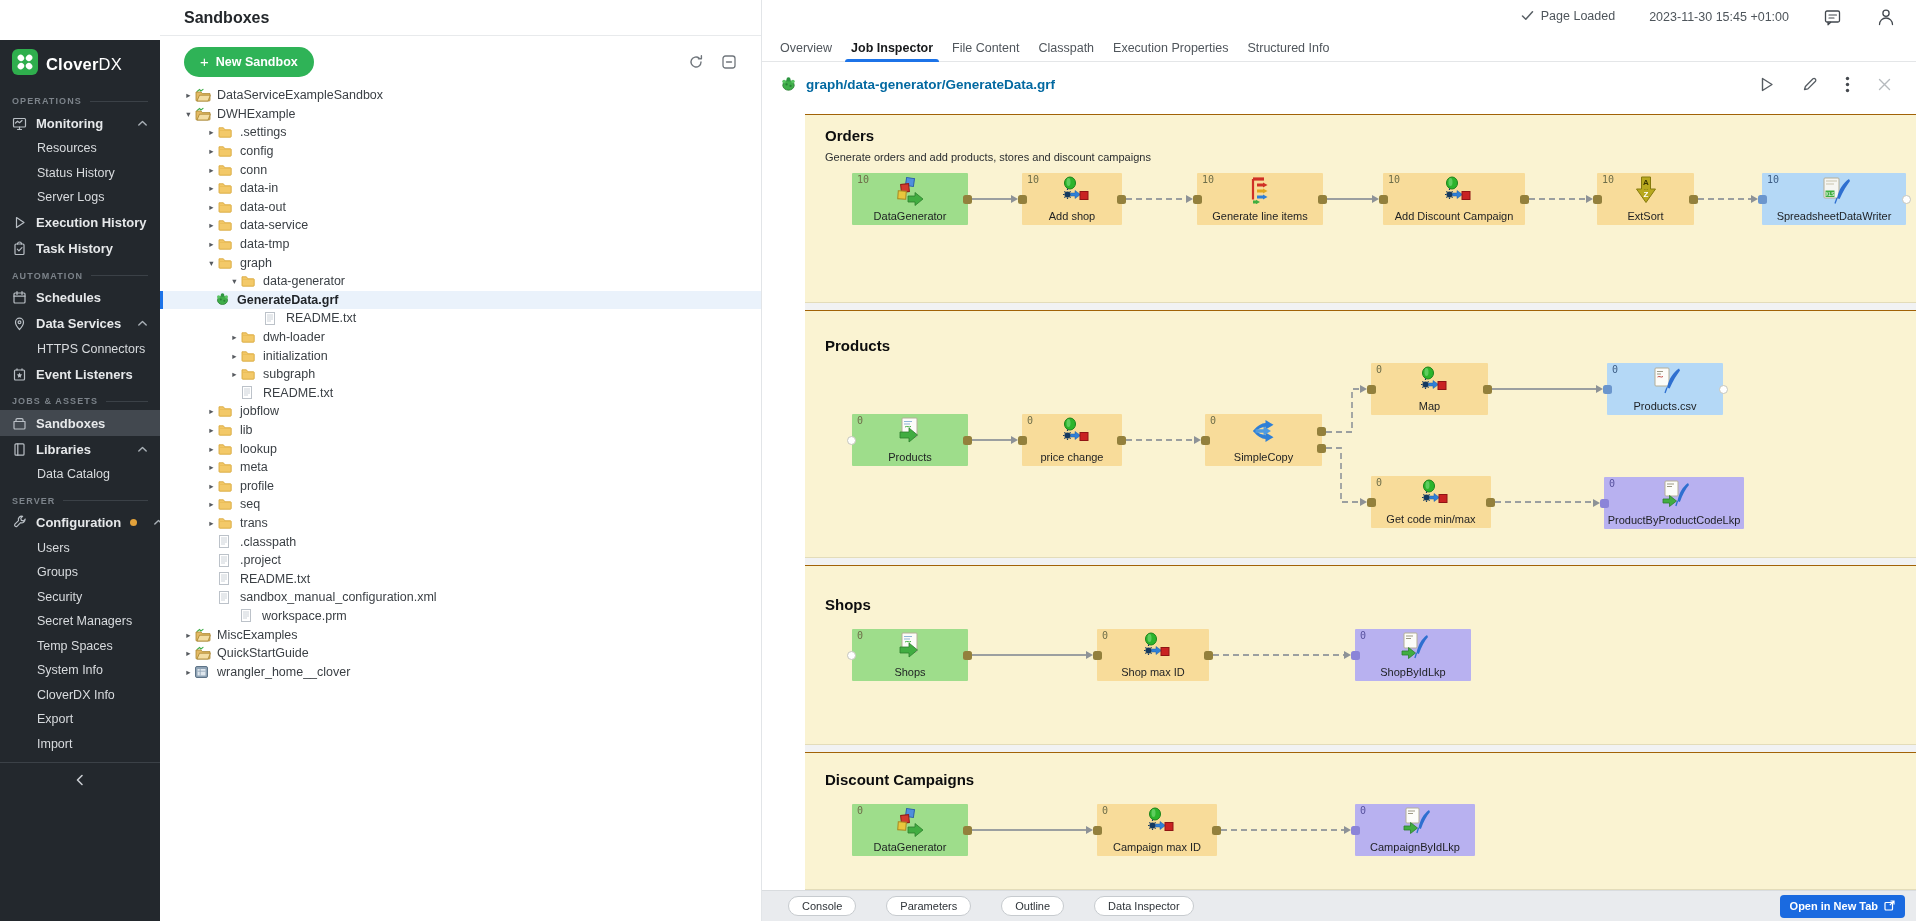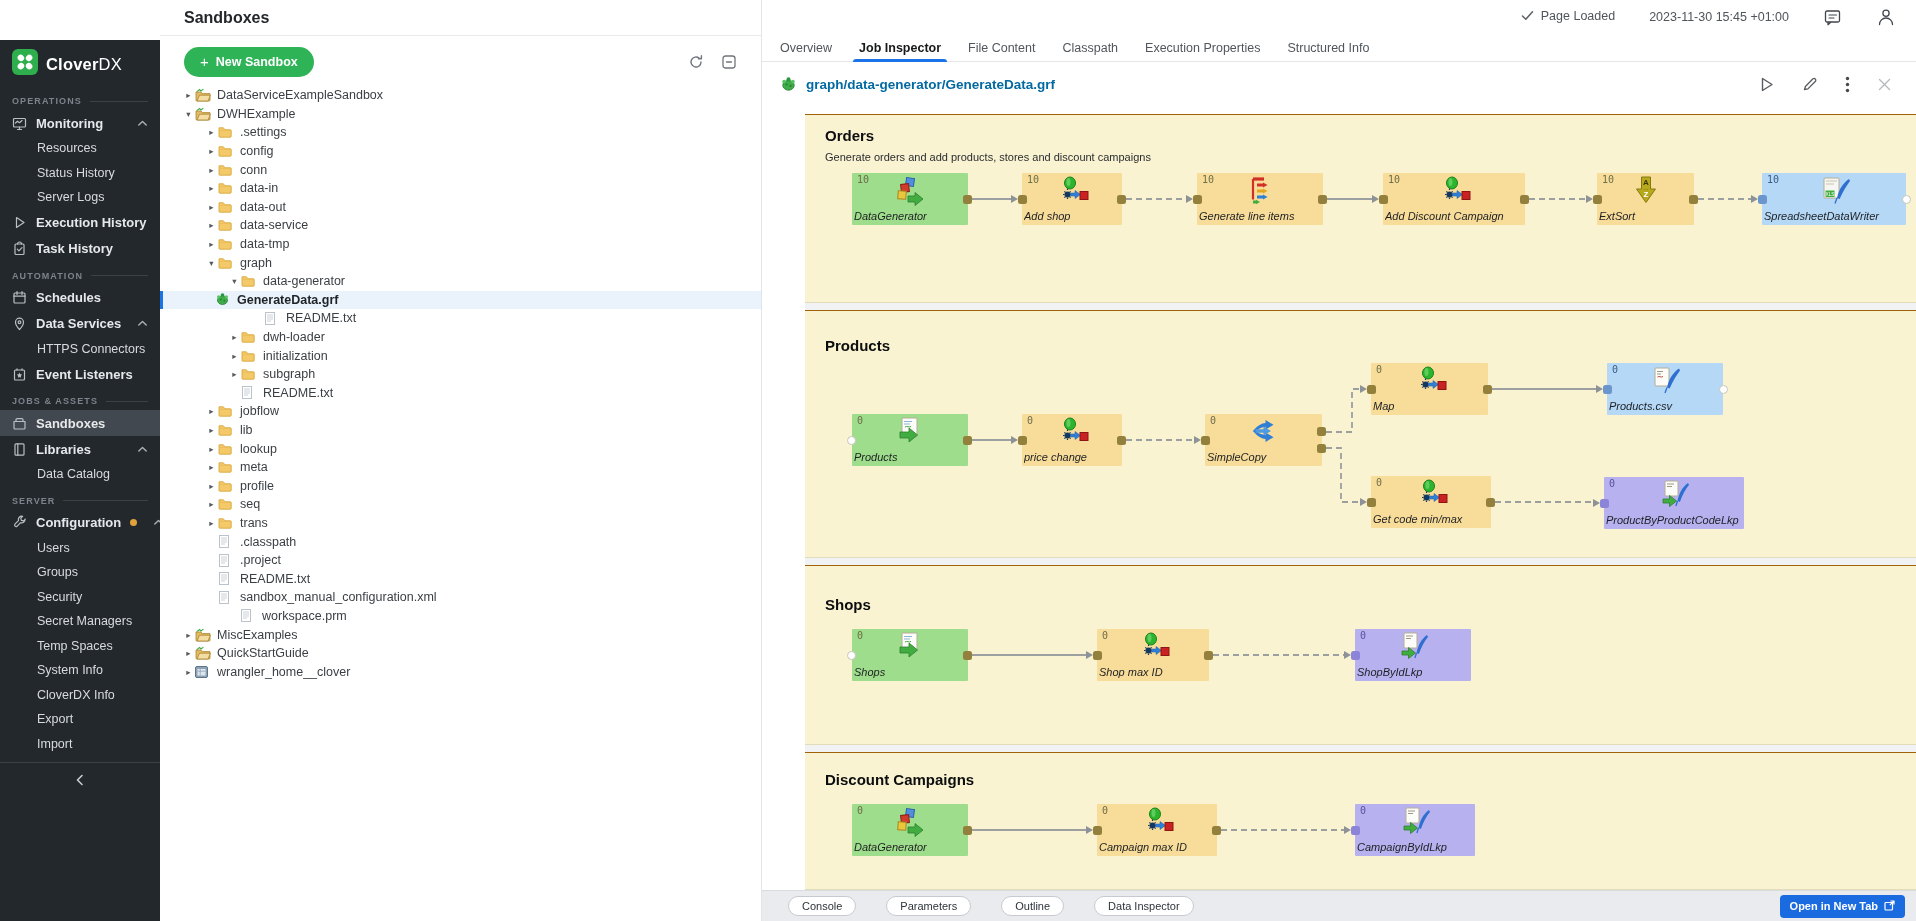--- a/index.html
+++ b/index.html
@@ -36,41 +36,41 @@
 .tree-row.selected { background: #eaf2fb; box-shadow: inset 3px 0 0 #1c73e8; font-weight: 700; color: #1f2327; }
 .tr-arrow { width: 13px; flex: none; font-size: 8.5px; color: #565a5f; text-align: center; }
 .tr-icon { flex: none; width: 17px; display: flex; margin-right: 5px; }
 .tr-label { white-space: nowrap; }
 
 .main { position: absolute; left: 762px; top: 0; width: 1154px; height: 921px; background: #fff; }
 .status-row { position: absolute; top: 0; right: 0; height: 34px; display: flex; align-items: center; gap: 34px; padding-right: 20px; }
 .status-item { display: flex; gap: 7px; font-size: 12.5px; color: #4e555b; }
 .timestamp { font-size: 12.5px; color: #4e555b; }
 .hdr-ic { display: flex; cursor: pointer; }
-.tabbar { position: absolute; top: 34px; left: 0; width: 100%; height: 28px; border-bottom: 1px solid #e4e6e8; display: flex; gap: 27px; padding-left: 18px; }
+.tabbar { position: absolute; top: 34px; left: 0; width: 100%; height: 28px; border-bottom: 1px solid #e4e6e8; display: flex; gap: 19px; padding-left: 18px; }
 .tab { position: relative; font-size: 12.5px; color: #50565c; display: flex; align-items: center; cursor: pointer; }
 .tab.active { color: #17191b; font-weight: 700; }
 .tab.active::after { content: ""; position: absolute; left: -6px; right: -6px; bottom: -1px; height: 3px; background: #1c73e8; border-radius: 3px 3px 0 0; }
 .graph-header { position: absolute; top: 62px; left: 0; width: 100%; height: 44px; display: flex; align-items: center; padding: 0 24px 0 18px; }
 .gh-icon { display: flex; }
 .gh-title { margin-left: 9px; font-size: 13.5px; font-weight: 700; color: #0369a1; }
 .gh-actions { margin-left: auto; display: flex; gap: 27px; align-items: center; }
 .gh-btn { display: flex; cursor: pointer; }
 
 .canvas { position: absolute; left: 43px; top: 114px; width: 1111px; height: 776px; background: #f1f2f3; }
 .csection { position: absolute; left: 0; width: 1111px; background: #faf3d2; border-top: 1px solid #a16207; border-bottom: 1px solid #e3dcba; }
 .sec-title { position: absolute; left: 20px; font-size: 15px; font-weight: 700; color: #0c0d0e; white-space: nowrap; }
 .sec-sub { position: absolute; left: 20px; font-size: 11px; color: #2a2d30; white-space: nowrap; }
 .edges { position: absolute; left: 0; top: 0; pointer-events: none; }
 .node { position: absolute; height: 52px; cursor: pointer; border-radius: 1px; }
 .node.green { background: #9edd8b; }
 .node.orange { background: #f8dc9a; }
 .node.blue { background: #b4d8f6; }
 .node.purple { background: #b8b1f0; }
-.node-label { position: absolute; left: 2px; right: 2px; bottom: 3px; font-size: 11px; color: #1d1f22; white-space: nowrap; overflow: hidden; font-style: italic; }
+.node-label { position: absolute; left: 2px; right: 2px; bottom: 3px; text-align: center; font-size: 11px; color: #1d1f22; white-space: nowrap; overflow: hidden; }
 .port-num { position: absolute; top: 1px; left: 5px; font-family: "DejaVu Sans Mono", monospace; font-size: 10px; color: #6e6e49; }
 .node.blue .port-num { color: #3c5d85; }
 .node.purple .port-num { color: #57519e; }
 .node-icon { position: absolute; top: 3px; left: 50%; transform: translateX(-50%); }
 .pnub { position: absolute; width: 9px; height: 9px; border-radius: 2.5px; background: #93803c; }
 .node.blue .pnub { background: #6b96cd; }
 .node.purple .pnub { background: #8b84d8; }
 .pnub.r { right: -4px; } .pnub.l { left: -4px; }
 .wnub { position: absolute; width: 9px; height: 9px; border-radius: 50%; background: #fff; border: 1px solid #c6c6bd; top: 50%; margin-top: -4.5px; }
 .wnub.l { left: -5px; } .wnub.r { right: -5px; }

